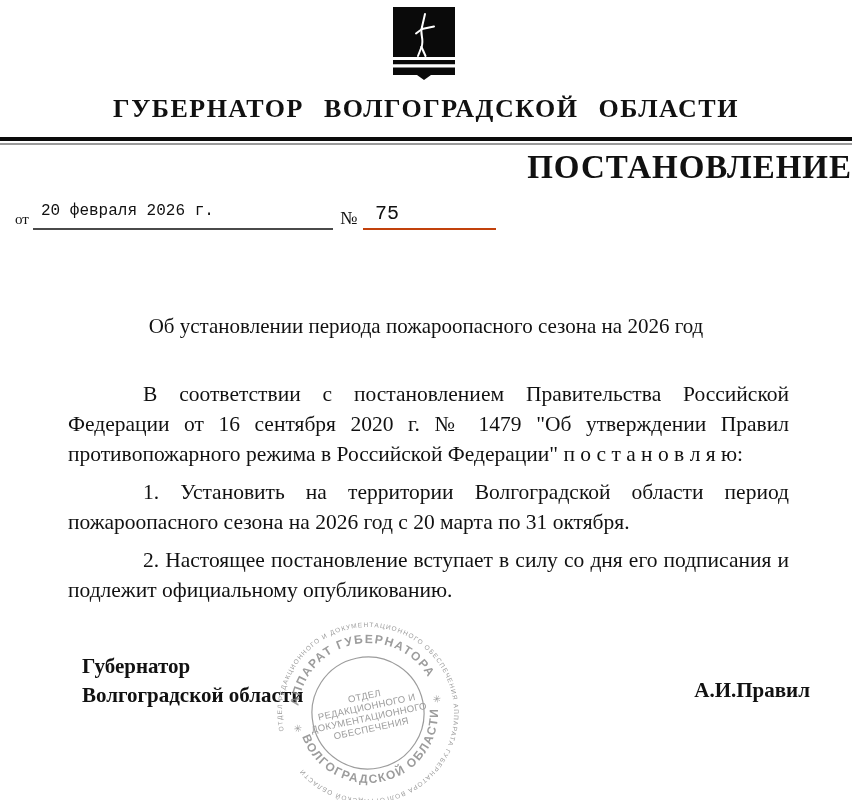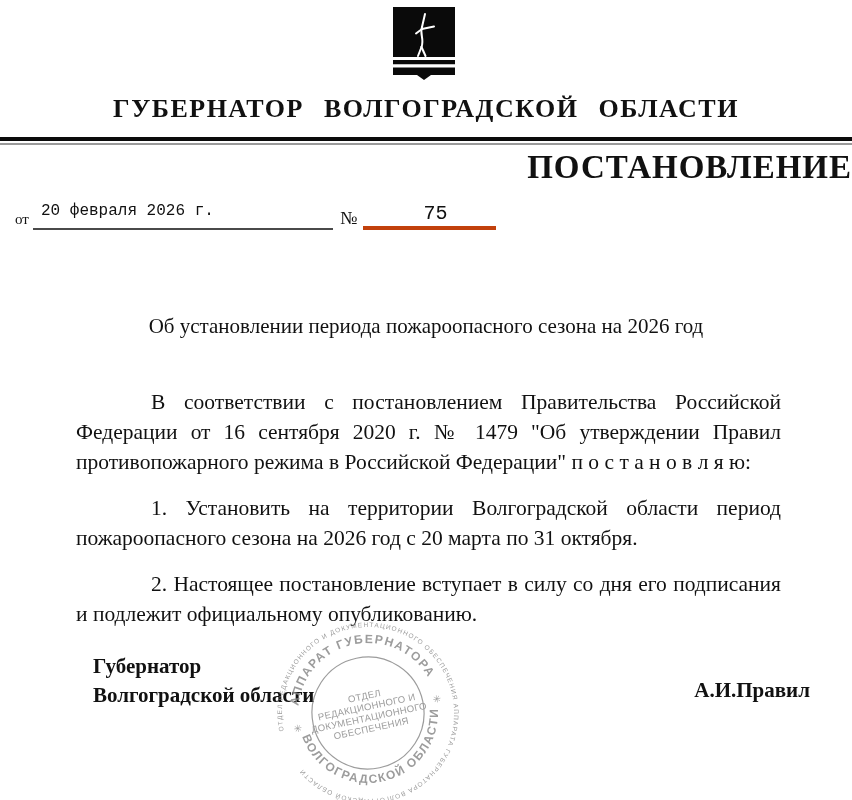--- a/index.html
+++ b/index.html
@@ -33,39 +33,39 @@
   .lbl-ot{position:absolute;left:15px;top:211px;font-size:15px;}
   .date-field{
     position:absolute;left:33px;top:202px;width:300px;height:28px;
     border-bottom:2px solid #4a4a4a;
     font-family:"Liberation Mono", monospace;font-size:16px;
     padding-left:8px;box-sizing:border-box;white-space:nowrap;
   }
   .lbl-no{position:absolute;left:340px;top:208px;font-size:18px;}
   .num-field{
     position:absolute;left:363px;top:202px;width:133px;height:28px;
-    border-bottom:4px solid #c2410c;
+    border-bottom:2px solid #c2410c;
     font-family:"Liberation Mono", monospace;font-size:20px;
-    padding-left:12px;box-sizing:border-box;white-space:nowrap;text-align:center;
+    padding-left:12px;box-sizing:border-box;white-space:nowrap;
   }
   
   .doc-title{
     position:absolute;left:0;top:302px;width:852px;
     text-align:center;font-size:21px;margin-top:12px;
   }
   
   .body-text{
     position:absolute;left:60px;top:371px;width:737px;
     font-size:21.5px;line-height:30px;
     text-align:justify;
   }
-  .body-text p{margin:16px;text-indent:75px;}
+  .body-text p{margin:8px;text-indent:75px;}
   
   .sig-position{
-    position:absolute;left:93px;top:652px;
+    position:absolute;left:82px;top:652px;
     font-weight:bold;font-size:21px;line-height:29px;
     white-space:nowrap;
   }
   .sig-name{
     position:absolute;right:42px;top:678px;
     font-weight:bold;font-size:21px;white-space:nowrap;
   }
   
   .stamp{
     position:absolute;left:268px;top:613px;width:200px;height:200px;

